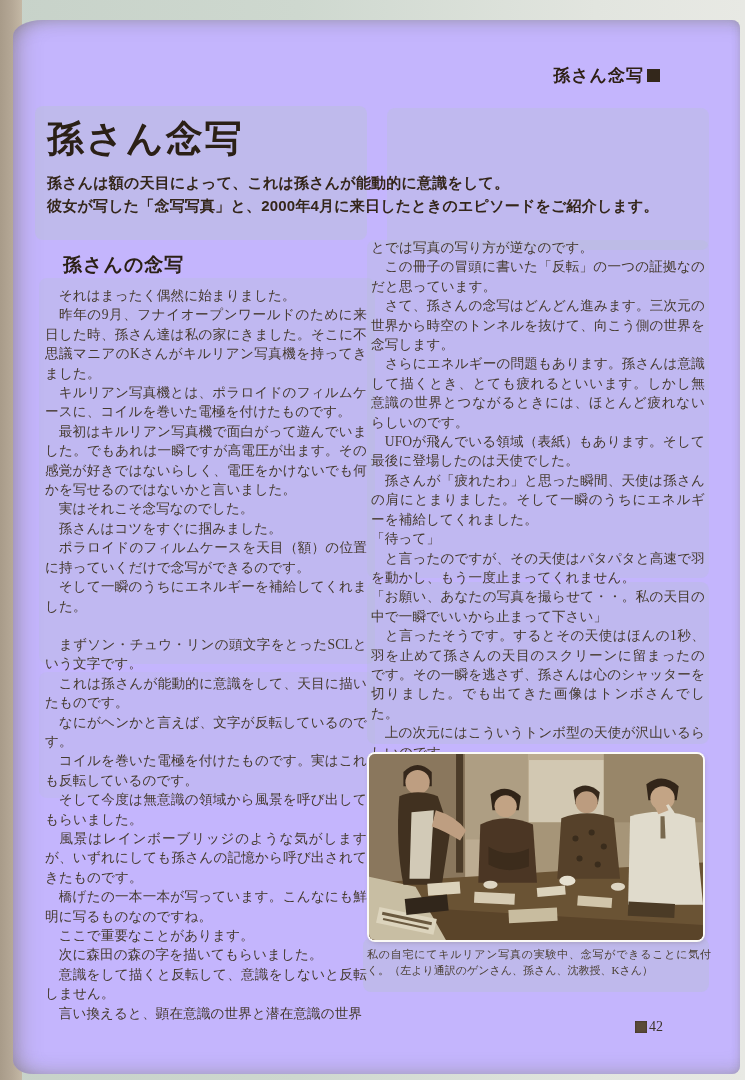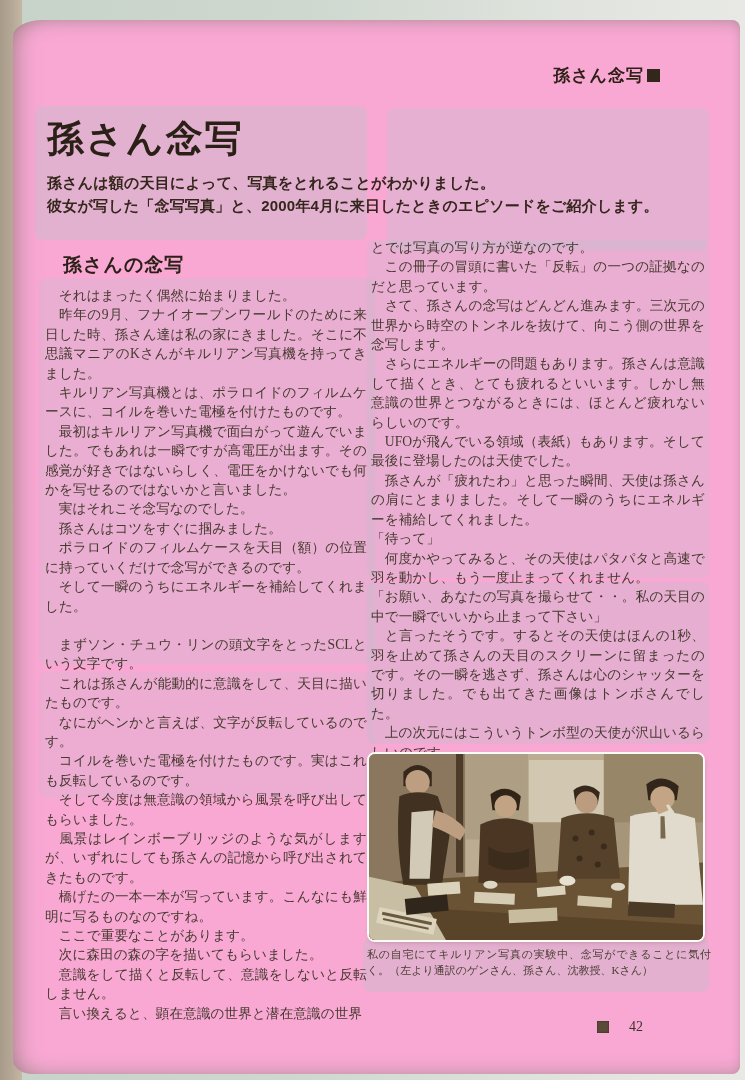--- a/index.html
+++ b/index.html
@@ -7,21 +7,21 @@
     width:745px;height:1080px;overflow:hidden;position:relative;
     background:linear-gradient(90deg,#c7d2c9 0%,#ced8cf 40%,#e2e5df 80%,#e8e9e4 100%);
     font-family:"Liberation Serif","DejaVu Serif",serif;
   }
   .spine-strip{
     position:absolute;left:0;top:0;width:22px;height:100%;
     background:linear-gradient(90deg,#a89b89 0%,#b5a896 55%,#c4b8a5 100%);
   }
   .page{
     position:absolute;left:13px;top:20px;right:5px;bottom:6px;
-    background:#f9a8d4;
+    background:#c4b5fd;
     border-radius:30px 8px 8px 20px / 16px 8px 8px 14px;
     box-shadow:
       inset 16px 0 24px -14px rgba(110,100,85,.55),
       inset 0 14px 18px -14px rgba(130,135,120,.5),
       inset 0 -14px 20px -14px rgba(140,145,130,.45),
       inset -4px 0 8px -5px rgba(120,120,110,.35);
   }
   .artifact{position:absolute;z-index:0;border-radius:8px;}
   .a1{left:22px;top:86px;width:332px;height:134px;background:rgba(183,196,203,.34);}
   .a2{left:374px;top:88px;width:322px;height:142px;background:rgba(183,196,203,.28);}
@@ -61,22 +61,22 @@
     position:absolute;left:356px;top:734px;width:334px;height:186px;z-index:2;margin:0;
     border-radius:6px;overflow:hidden;
     box-shadow:0 0 0 2px #fbfaf6,1px 2px 5px rgba(90,80,65,.35);
   }
   .photo svg{display:block;width:100%;height:100%;}
   .photo-caption{
     position:absolute;left:354px;top:926px;width:344px;z-index:2;
     font-size:11px;line-height:16px;color:#4a3f33;text-align:justify;
   }
   .page-number{
-    position:absolute;left:584px;top:999px;z-index:2;
-    display:flex;align-items:center;gap:20px;
+    position:absolute;left:622px;top:999px;z-index:2;
+    display:flex;align-items:center;gap:2px;
     font-size:14px;color:#3c332a;
   }
   .pn-square{width:12px;height:12px;background:#5a4a38;display:inline-block;box-shadow:inset 0 0 2px #2e241a;}
 </style>
 </head>
 <body>
 
 <div class="spine-strip"></div>
 
 <div class="page">
@@ -91,21 +91,21 @@
 
   <div class="page-header gothic">
     <span>孫さん念写</span>
     <span class="header-square"></span>
   </div>
 
   <h1 class="page-title gothic">孫さん念写</h1>
 
   <div class="lead gothic">
 
-  <div class="lead-line">孫さんは額の天目によって、写真をとれることがわかりました。</div>
+  <div class="lead-line">孫さんは額の天目によって、これは孫さんが能動的に意識をして。</div>
       <div class="lead-line">彼女が写した「念写写真」と、2000年4月に来日したときのエピソードをご紹介します。</div>
     </div>
 
   <h2 class="section-heading gothic">孫さんの念写</h2>
 
   <div class="col col-left">
     <div>
 
     <p>　それはまったく偶然に始まりました。</p>
         <p>　昨年の9月、フナイオープンワールドのために来日した時、孫さん達は私の家にきました。そこに不思議マニアのKさんがキルリアン写真機を持ってきました。</p>
@@ -135,21 +135,21 @@
 
   <div class="col col-right">
 
   <p>とでは写真の写り方が逆なのです。</p>
       <p>　この冊子の冒頭に書いた「反転」の一つの証拠なのだと思っています。</p>
       <p>　さて、孫さんの念写はどんどん進みます。三次元の世界から時空のトンネルを抜けて、向こう側の世界を念写します。</p>
       <p>　さらにエネルギーの問題もあります。孫さんは意識して描くとき、とても疲れるといいます。しかし無意識の世界とつながるときには、ほとんど疲れないらしいのです。</p>
       <p>　UFOが飛んでいる領域（表紙）もあります。そして最後に登場したのは天使でした。</p>
       <p>　孫さんが「疲れたわ」と思った瞬間、天使は孫さんの肩にとまりました。そして一瞬のうちにエネルギーを補給してくれました。</p>
       <p>「待って」</p>
-      <p>　何度かやってみると、その天使はパタパタと高速で羽を動かし、もう一度止まってくれません。</p>
+      <p>　と言ったのですが、その天使はパタパタと高速で羽を動かし、もう一度止まってくれません。</p>
       <p>「お願い、あなたの写真を撮らせて・・。私の天目の中で一瞬でいいから止まって下さい」</p>
       <p>　と言ったそうです。するとその天使はほんの1秒、羽を止めて孫さんの天目のスクリーンに留まったのです。その一瞬を逃さず、孫さんは心のシャッターを切りました。でも出てきた画像はトンボさんでした。</p>
       <p>　上の次元にはこういうトンボ型の天使が沢山いるらしいのです。</p>
     </div>
 
   <figure class="photo">
     <svg viewBox="0 0 330 185" preserveAspectRatio="none">
       <rect width="330" height="185" fill="#c2b298"></rect>
       <rect x="0" y="0" width="95" height="130" fill="#8d7a60"></rect>
       <rect x="95" y="0" width="62" height="85" fill="#b3a388"></rect>

